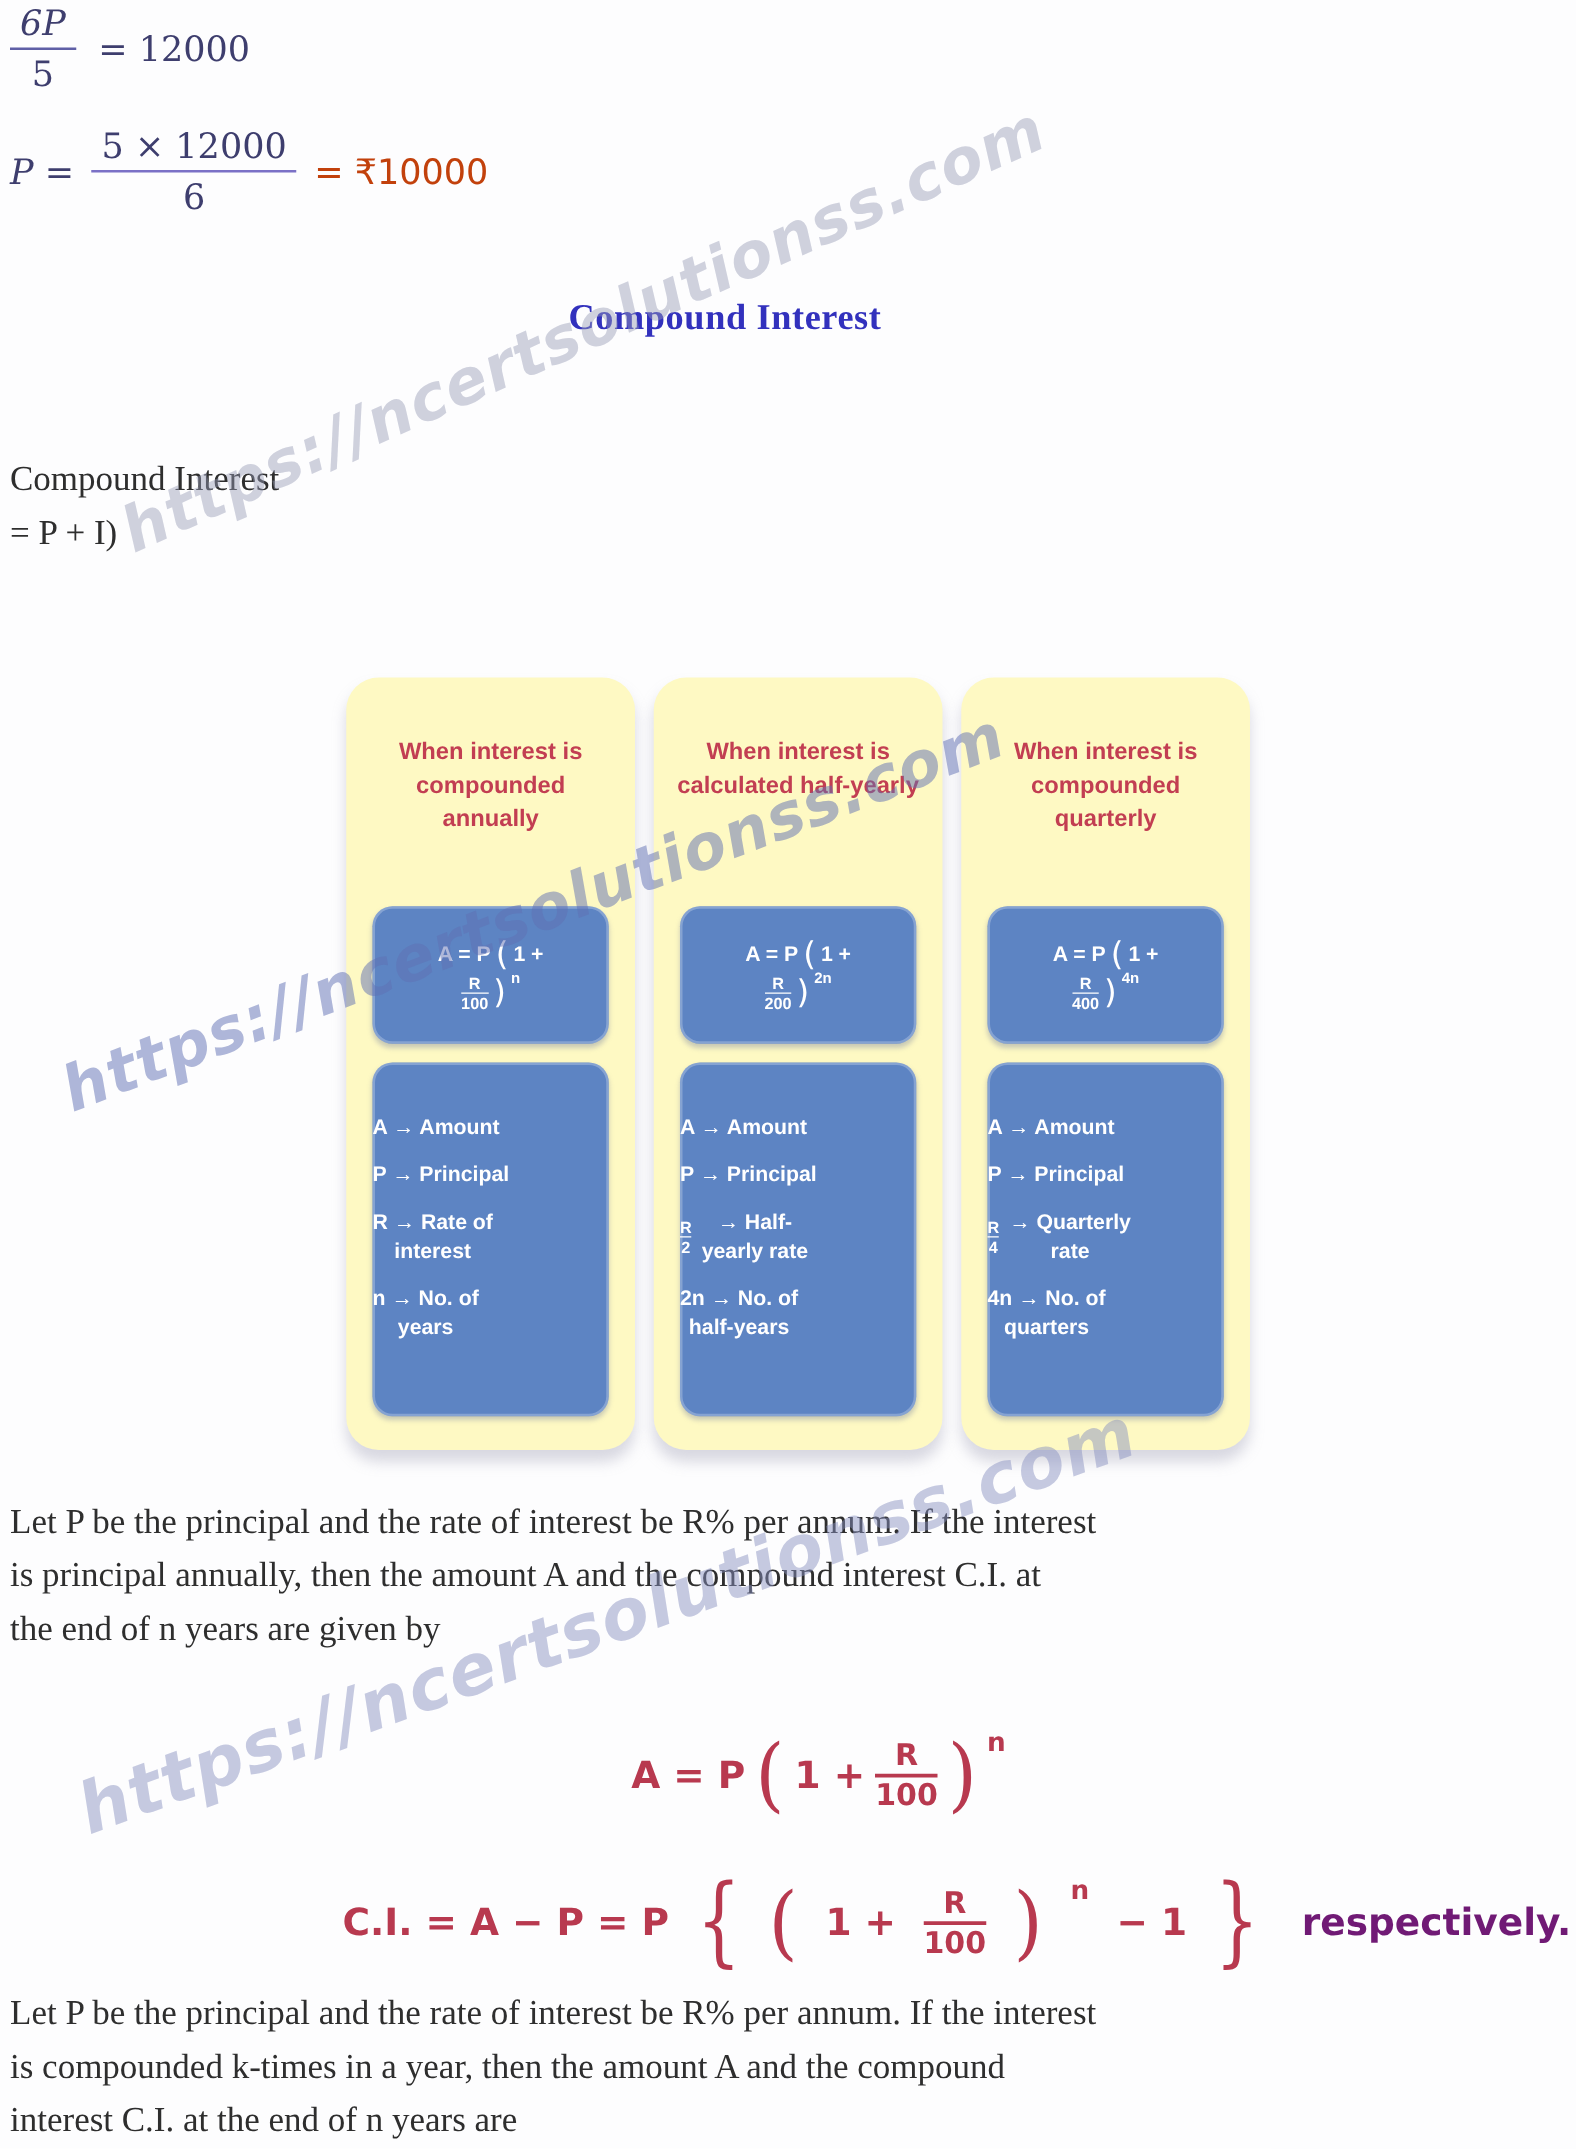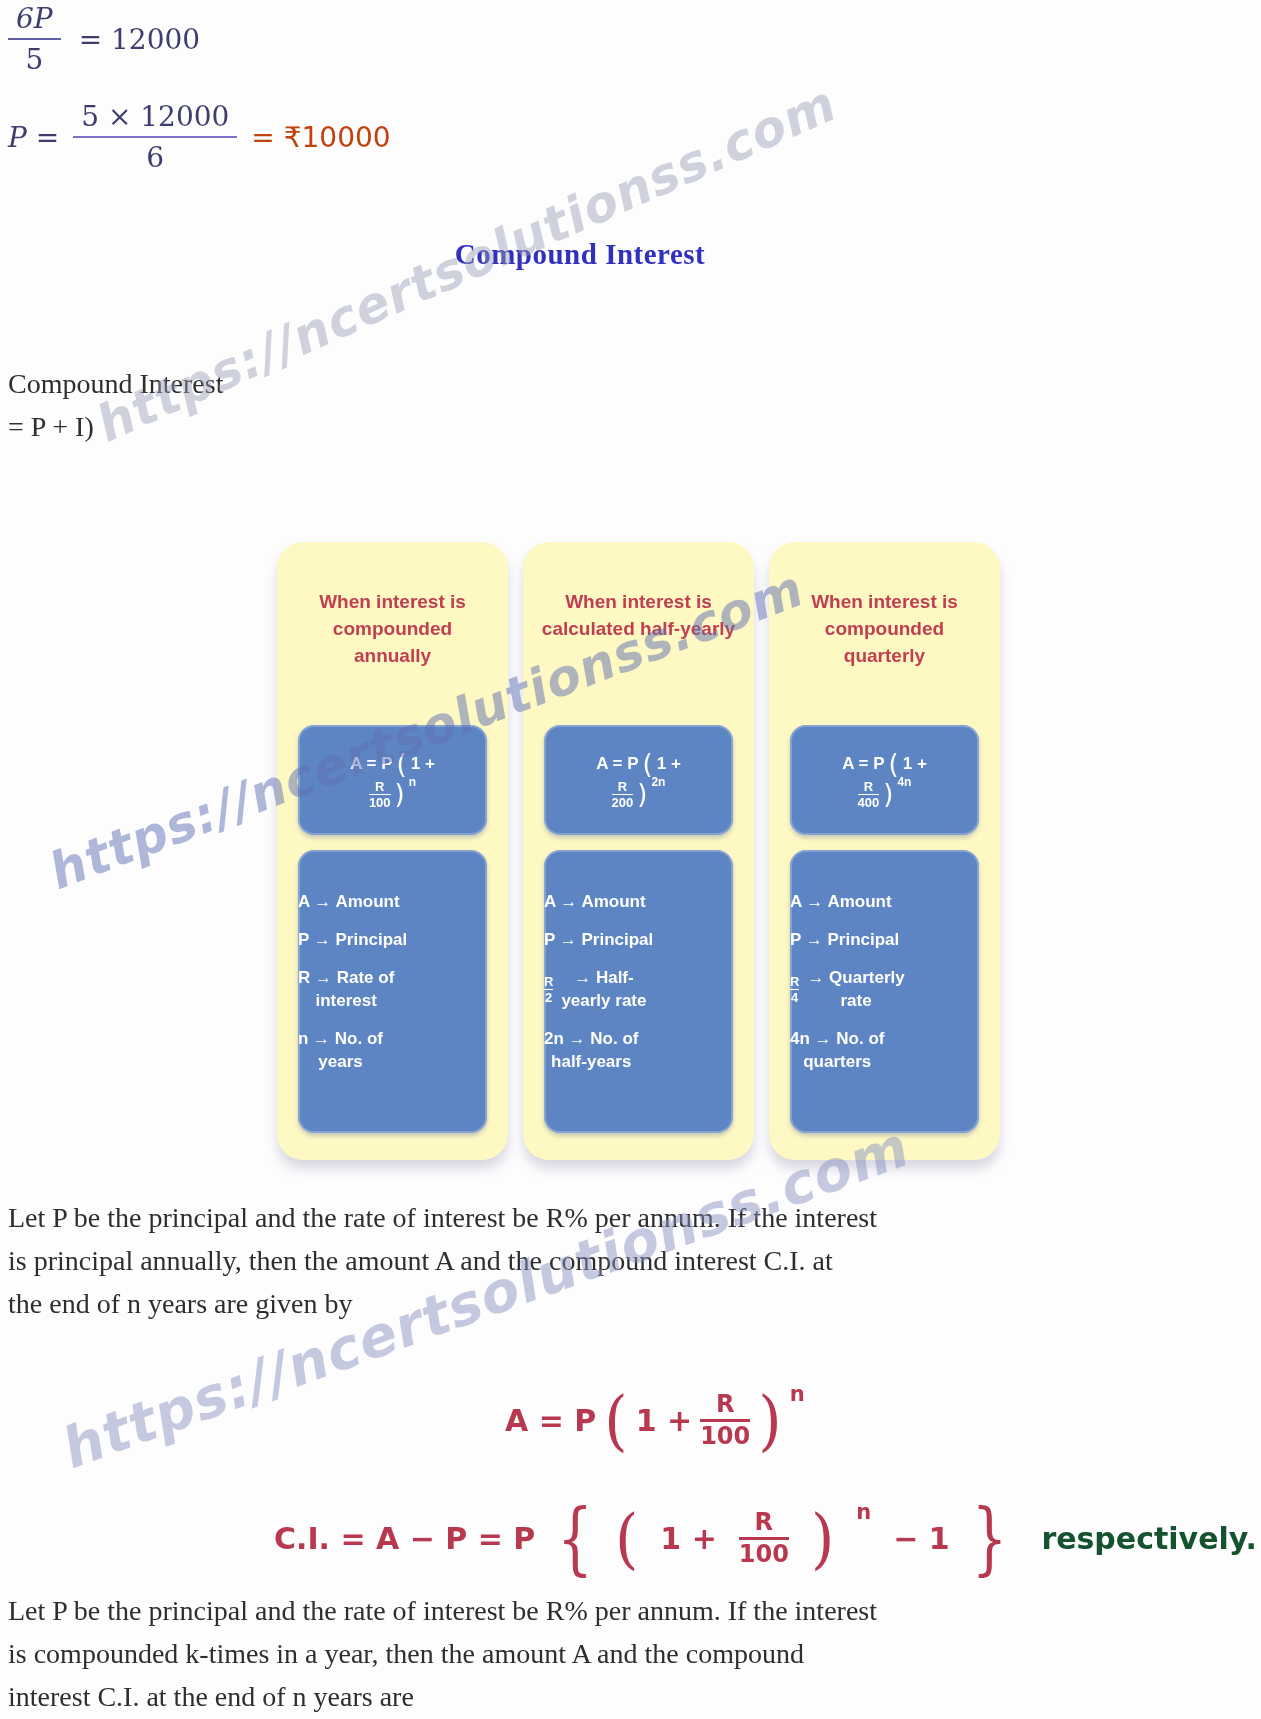--- a/index.html
+++ b/index.html
@@ -66,21 +66,21 @@
   .fa { left:505px; top:1378px; font-size:30px; gap:8px; height:84px; }
   .fb { left:240px; top:1486px; font-size:30px; gap:22px; height:104px;margin-left:34px; }
   .bigp { font-weight:400; font-size:60px; line-height:0; transform:scaleY(1.08);
           font-family:"DejaVu Serif", serif; }
   .bigb { font-weight:400; font-size:56px; line-height:0; transform:scaleY(1.4);
           font-family:"DejaVu Serif", serif; }
   .redfrac { display:inline-flex; flex-direction:column; align-items:center;
              font-size:24px; line-height:29px; }
   .redfrac .fd2 { border-top:3px solid #b8394f; width:100%; text-align:center; }
   .exp { font-size:21px; transform:translateY(-26px); font-weight:700; }
-  .respectively { color:#14532d; margin-left:12px; }
+  .respectively { color:#701a75; margin-left:12px; }
 
   
   .wm { position:absolute; white-space:nowrap; pointer-events:none; z-index:9;
         font-family:"DejaVu Sans", sans-serif; font-weight:700; font-style:italic;
         transform-origin:0 50%; letter-spacing:1px; }
   .wm1 { left:100px; top:398px; font-size:50px; transform:rotate(-24deg);
          color:rgba(150,155,182,.45); }
   .wm2 { left:52px;  top:845px; font-size:50px; transform:rotate(-21deg);
          color:rgba(95,112,180,.5); }
   .wm3 { left:65px;  top:1418px; font-size:56px; transform:rotate(-20deg);

